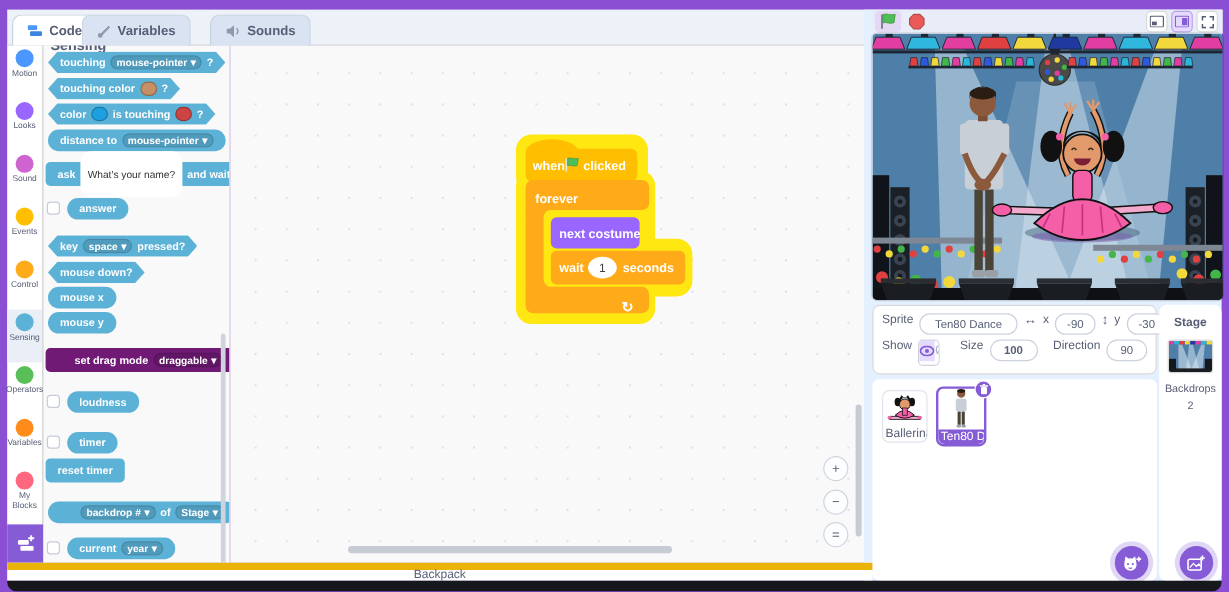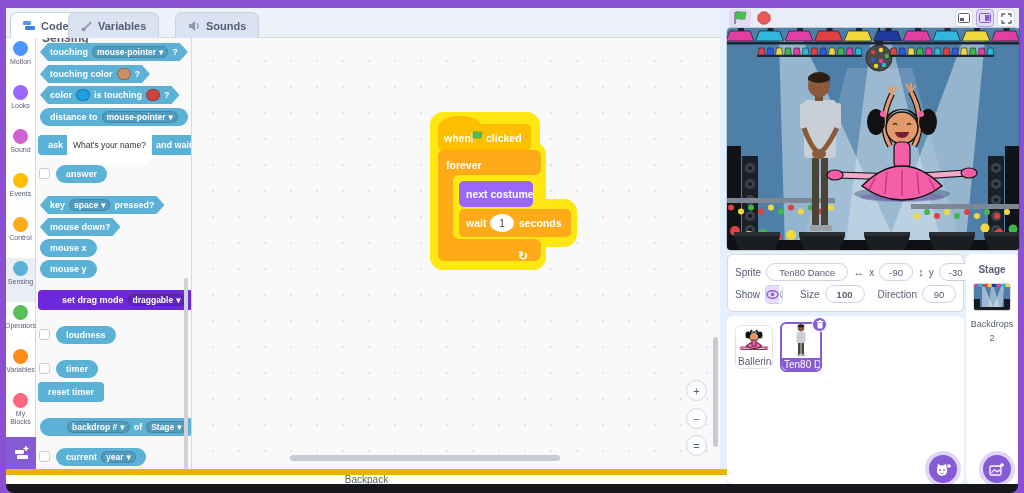--- a/index.html
+++ b/index.html
@@ -48,21 +48,21 @@
   #stage-controls { left:727px; top:8px; width:292px; height:20px; background:#E8EDF8; display:flex; align-items:center; }
   #flag-btn { width:22px; height:18px; background:#E3D9F5; border-radius:4px; display:flex; align-items:center; justify-content:center; margin-left:2px; cursor:pointer; }
   #stop-btn { width:20px; height:18px; display:flex; align-items:center; justify-content:center; margin-left:3px; cursor:pointer; }
   .layoutbtn { width:18px; height:18px; background:#fff; border:1px solid #D9D9D9; border-radius:4px; display:flex; align-items:center; justify-content:center; cursor:pointer; }
   .layoutbtn.sel { background:#E5DBFF; border-color:#B9A0E8; }
   #layout-group { margin-left:auto; margin-right:4px; display:flex; gap:3px; }
   #stage-wrap { left:727px; top:28px; width:292px; height:222px; border-radius:4px; overflow:hidden; box-shadow:0 0 0 1px rgba(0,0,0,0.15); cursor:pointer; }
 
   
   #sprite-info { left:727px; top:254px; width:237px; height:58px; background:#fff; border:1px solid #D9D9D9; border-radius:6px; padding:6px 7px 4px; font-size:10px; }
-  .irow { display:flex; align-items:center; height:22px; gap:5px; }
+  .irow { display:flex; height:22px; gap:5px; }
   .ival { background:#fff; border:1px solid #CBD2DE; border-radius:10px; height:18px; text-align:center; font-size:9.5px; color:#575E75; font-family:"Liberation Sans",sans-serif; outline:none; }
   .ilabel { color:#575E75; }
   .iconxy { font-size:11px; color:#575E75; }
   #eyegroup { display:flex; border:1px solid #CBD2DE; border-radius:4px; overflow:hidden; }
   .eyebtn { width:22px; height:17px; display:flex; align-items:center; justify-content:center; background:#fff; cursor:pointer; }
   .eyebtn.sel { background:#E5DBFF; }
   .eyebtn .off { color:#8F98AC; font-size:11px; line-height:1; }
 
   
   #sprite-list { left:727px; top:316px; width:237px; height:168px; background:#fff; border-radius:6px; }
@@ -207,21 +207,21 @@
       </div>
       <div class="pblock hex" style="left: 4px; top: 180px; background: rgb(92, 177, 214);">
         <span class="ptext">mouse down?</span>
       </div>
       <div class="pblock oval" style="left: 4px; top: 201px; background: rgb(92, 177, 214);">
         <span class="ptext">mouse x</span>
       </div>
       <div class="pblock oval" style="left: 4px; top: 222px; background: rgb(92, 177, 214);">
         <span class="ptext">mouse y</span>
       </div>
-      <div class="pblock stack" style="left: 2px; top: 252px; background: #6d28d9; padding-left: 24px;">
+      <div class="pblock stack" style="left: 2px; top: 252px; background: #701a75; padding-left: 24px;">
         <span class="ptext">set drag mode</span>
         <span class="pdrop">
           <span>draggable</span>
           <span>▾</span>
         </span>
       </div>
       <div class="pcheck" style="left: 3px; top: 291px;"></div>
       <div class="pblock oval" style="left: 20px; top: 288px; background: rgb(92, 177, 214);">
         <span class="ptext">loudness</span>
       </div>

